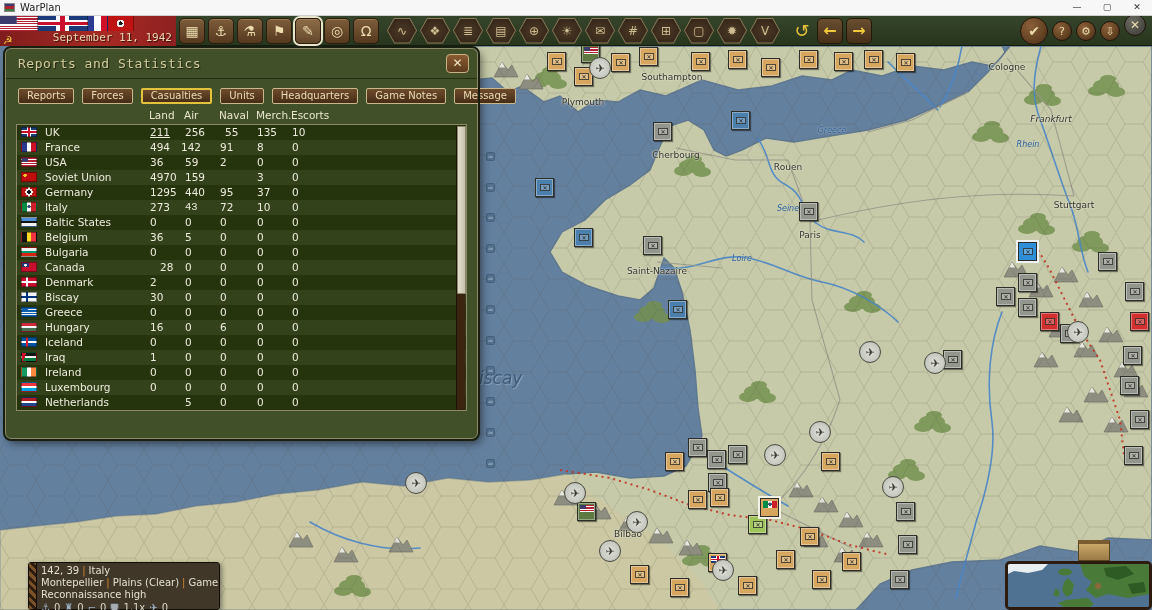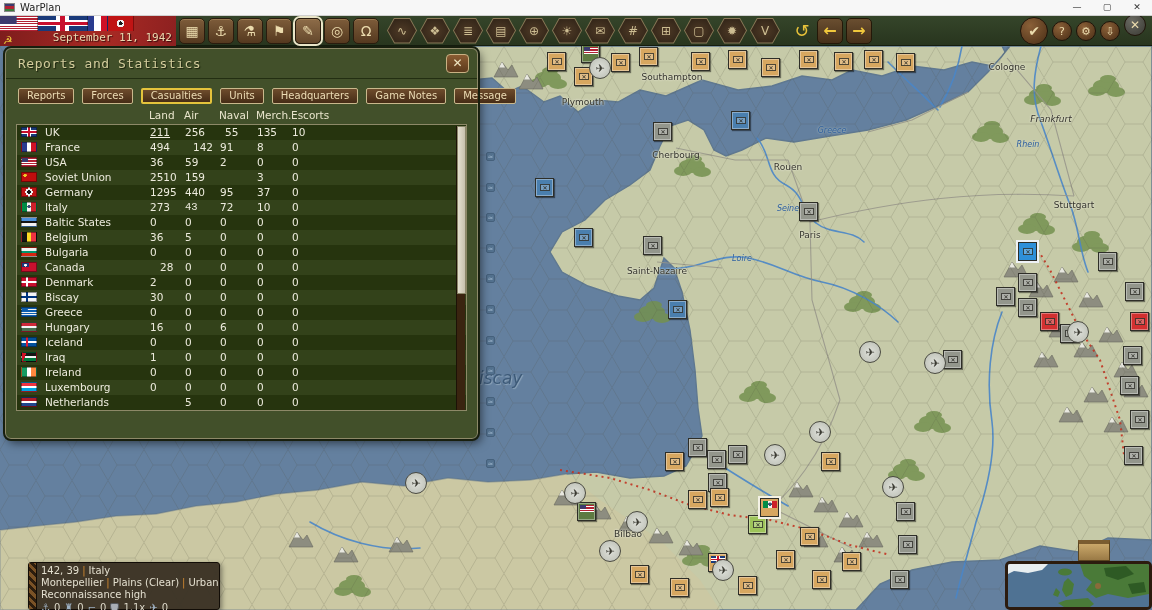--- a/index.html
+++ b/index.html
@@ -609,38 +609,38 @@
           <span class="val" style="left: 133px; text-decoration: underline;">211</span>
           <span class="val" style="left: 168px;">256</span>
           <span class="val" style="left: 208px;">55</span>
           <span class="val" style="left: 240px;">135</span>
           <span class="val" style="left: 275px;">10</span>
         </div>
         <div class="row">
           <span class="flag flag-france"></span>
           <span class="cname">France</span>
           <span class="val" style="left: 133px;">494</span>
-          <span class="val" style="left: 176px; text-align: center;">142</span>
+          <span class="val" style="left: 164px; text-align: center;">142</span>
           <span class="val" style="left: 203px;">91</span>
           <span class="val" style="left: 240px;">8</span>
           <span class="val" style="left: 275px;">0</span>
         </div>
         <div class="row">
           <span class="flag flag-usa"></span>
           <span class="cname">USA</span>
           <span class="val" style="left: 133px;">36</span>
           <span class="val" style="left: 168px;">59</span>
           <span class="val" style="left: 203px;">2</span>
           <span class="val" style="left: 240px;">0</span>
           <span class="val" style="left: 275px;">0</span>
         </div>
         <div class="row">
           <span class="flag flag-soviet"></span>
           <span class="cname">Soviet Union</span>
-          <span class="val" style="left: 133px;">2510</span>
+          <span class="val" style="left: 133px;">4970</span>
           <span class="val" style="left: 168px;">159</span>
           <span class="val" style="left: 203px; margin-top: 24px;">35</span>
           <span class="val" style="left: 240px;">3</span>
           <span class="val" style="left: 275px;">0</span>
         </div>
         <div class="row">
           <span class="flag flag-germany"></span>
           <span class="cname">Germany</span>
           <span class="val" style="left: 133px;">1295</span>
           <span class="val" style="left: 168px;">440</span>
@@ -780,21 +780,21 @@
     </div>
   </div>
 </div>
 
 <div id="status-panel">
   <div class="rib"></div>
   <div class="s-line">
     <span>142, 39</span><span class="sep">|</span><span>Italy</span>
   </div>
   <div class="s-line">
-    <span>Montepellier</span><span class="sep">|</span><span>Plains (Clear)</span><span class="sep">|</span><span>Urban</span>
+    <span>Montepellier</span><span class="sep">|</span><span>Plains (Clear)</span><span class="sep">|</span><span>Game</span>
   </div>
   <div class="s-line">Reconnaissance high</div>
   <div class="s-stats" id="status-stats">
       <span class="stat-ic">⚓</span>
       <span>0</span>
       <span class="stat-ic">♜</span>
       <span>0</span>
       <span class="stat-ic">⌐</span>
       <span>0</span>
       <span class="shield-shape"></span>

